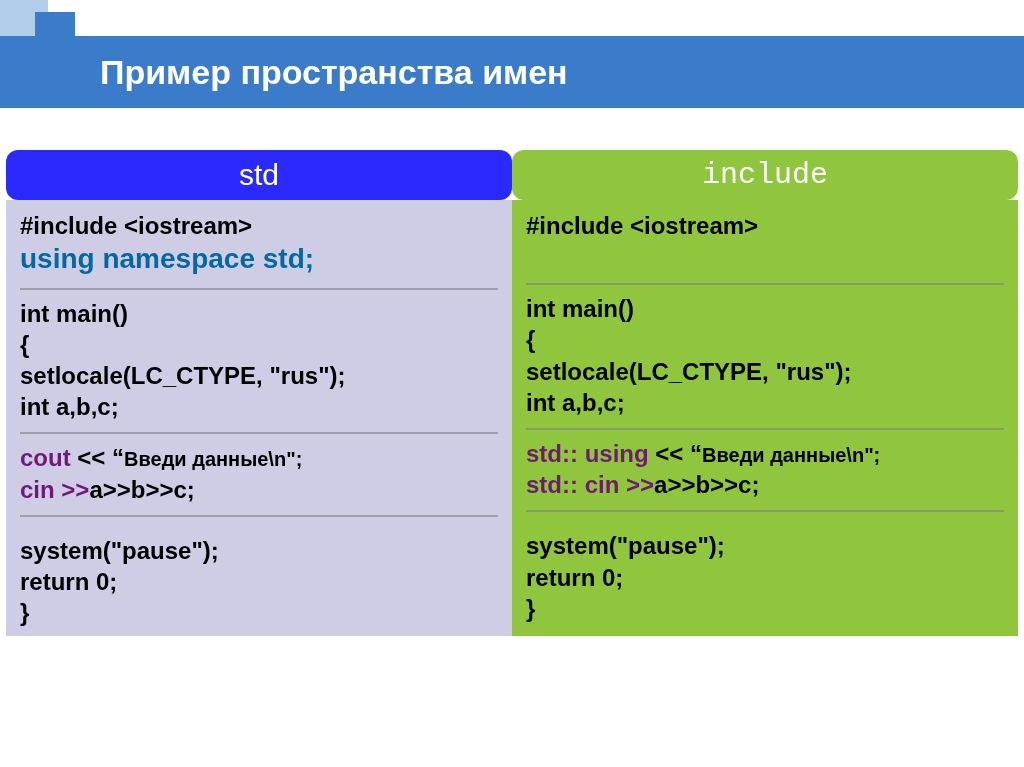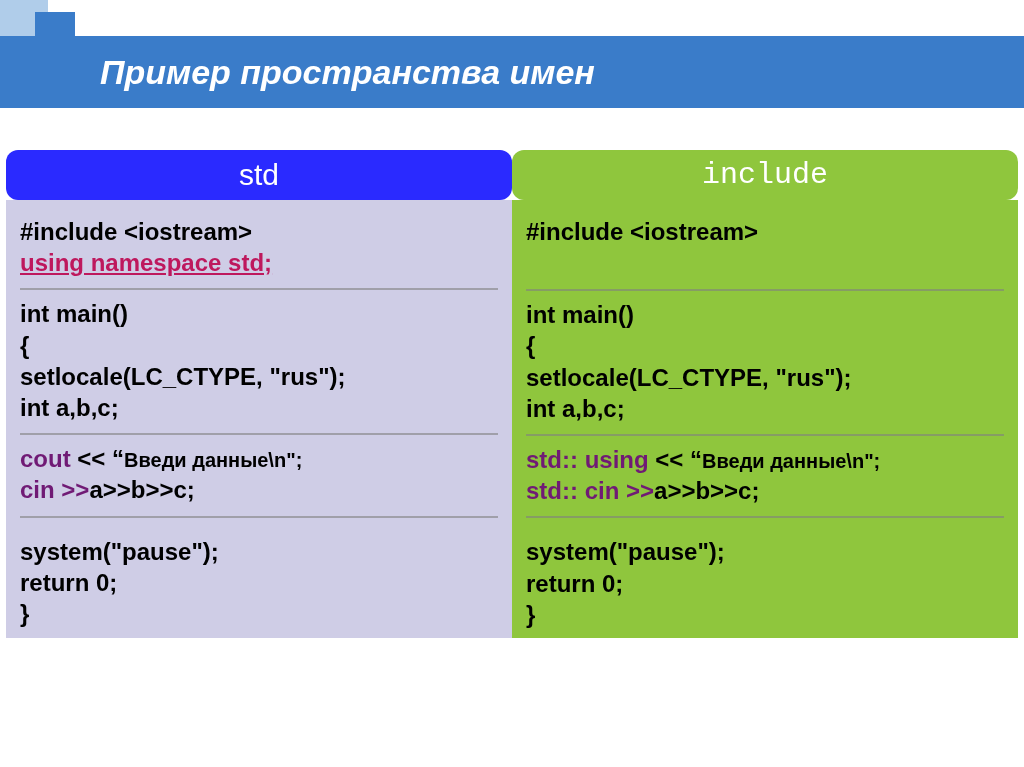--- a/index.html
+++ b/index.html
@@ -7,21 +7,20 @@
     width: 1024px;
     height: 767px;
     font-family: Arial, Helvetica, sans-serif;
     background: #ffffff;
     overflow: hidden;
   }
   .header {
     position: relative;
     height: 120px;
     background: #ffffff;
-    font-style: italic;
   }
   .deco {
     position: absolute;
     top: 0; left: 0;
     width: 130px; height: 55px;
   }
   .deco .sq1 { position:absolute; top:0; left:0; width:48px; height:48px; background:#b0cdea; }
   .deco .sq2 { position:absolute; top:12px; left:35px; width:40px; height:40px; background:#3a7cc9; }
   .title-bar {
     position: absolute;
@@ -49,35 +48,34 @@
     font-weight: normal;
     color: #ffffff;
     padding: 8px 0;
     text-align: center;
     border-radius: 12px;
   }
   th.std-h  { background: #2a2aff; width: 50%; }
   th.stan-h { background: #8fc63d; width: 50%; font-family: "Courier New", monospace; }
   table.cmp td {
     vertical-align: top;
-    padding: 16px 14px 8px 14px;
+    padding: 10px 14px 8px 14px;
     font-size: 24px;
     font-weight: bold;
     line-height: 1.3;
   }
   td.left  { background: #cfcde6; color:#000; }
   td.right { background: #8fc63d; color:#000; }
   .divider {
     border-top: 2px solid rgba(128,128,128,0.6);
     margin: 10px 0 8px 0;
   }
   .using {
-    color: #be185d;
-    font-size: 24px;
-    text-decoration: underline;
+    color: #0369a1;
+    font-size: 28px;
   }
   .io-red { color: #701a75; }
   .io-txt { color: #000; }
   .io-small { font-size: 20px; }
   .blk { margin-top: 6px; }
 </style>
 </head>
 <body>
 
 <div class="header">

